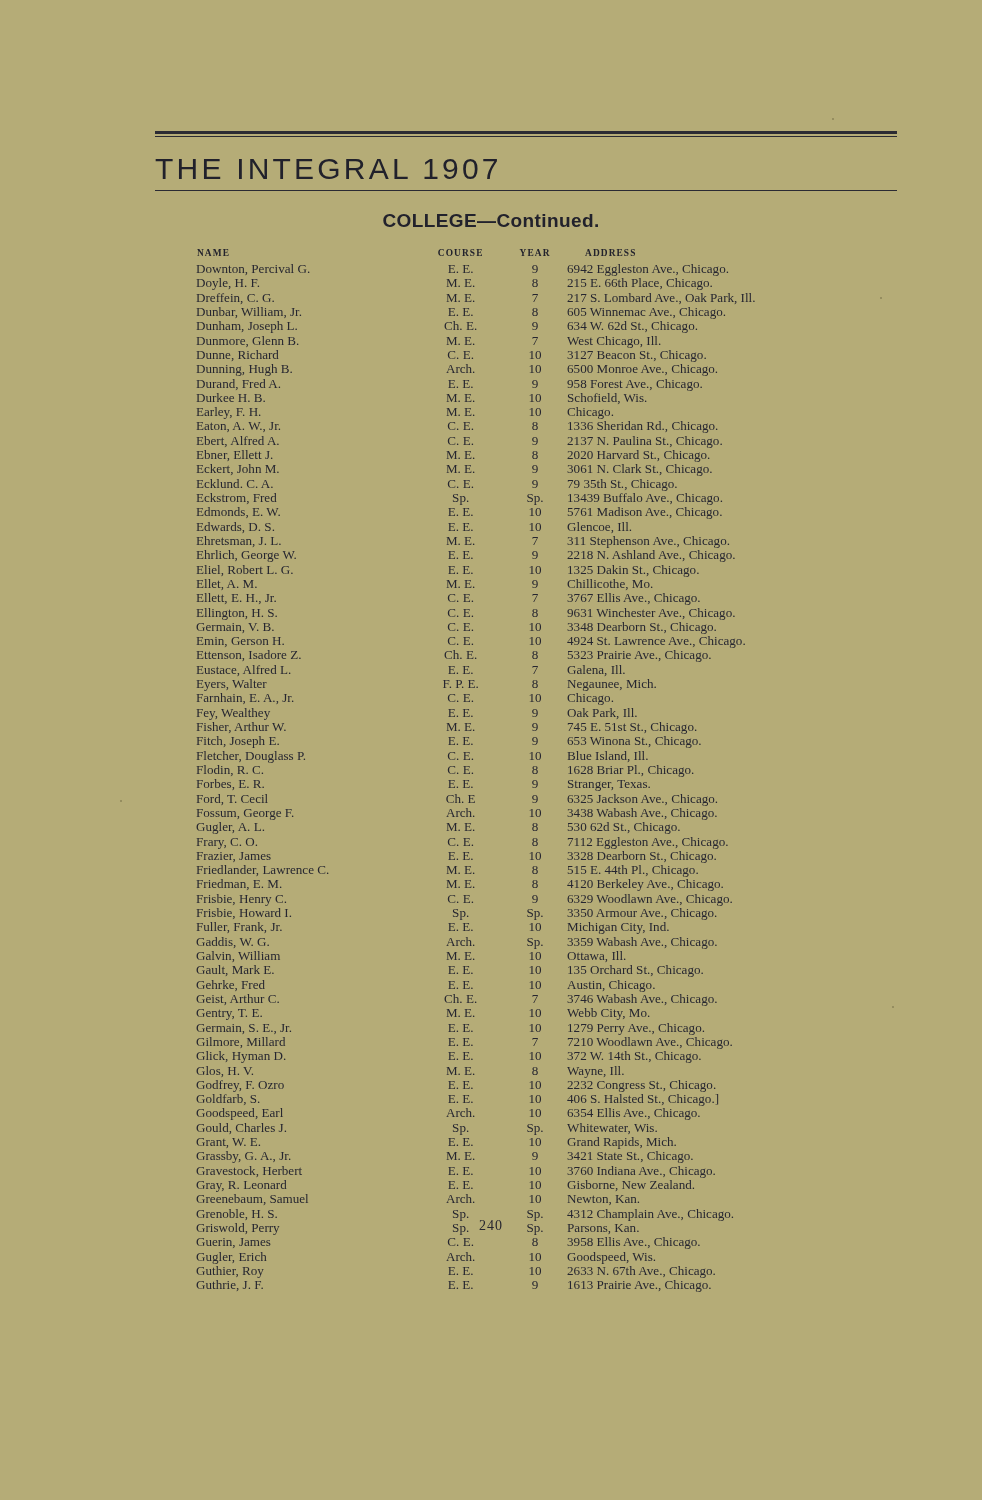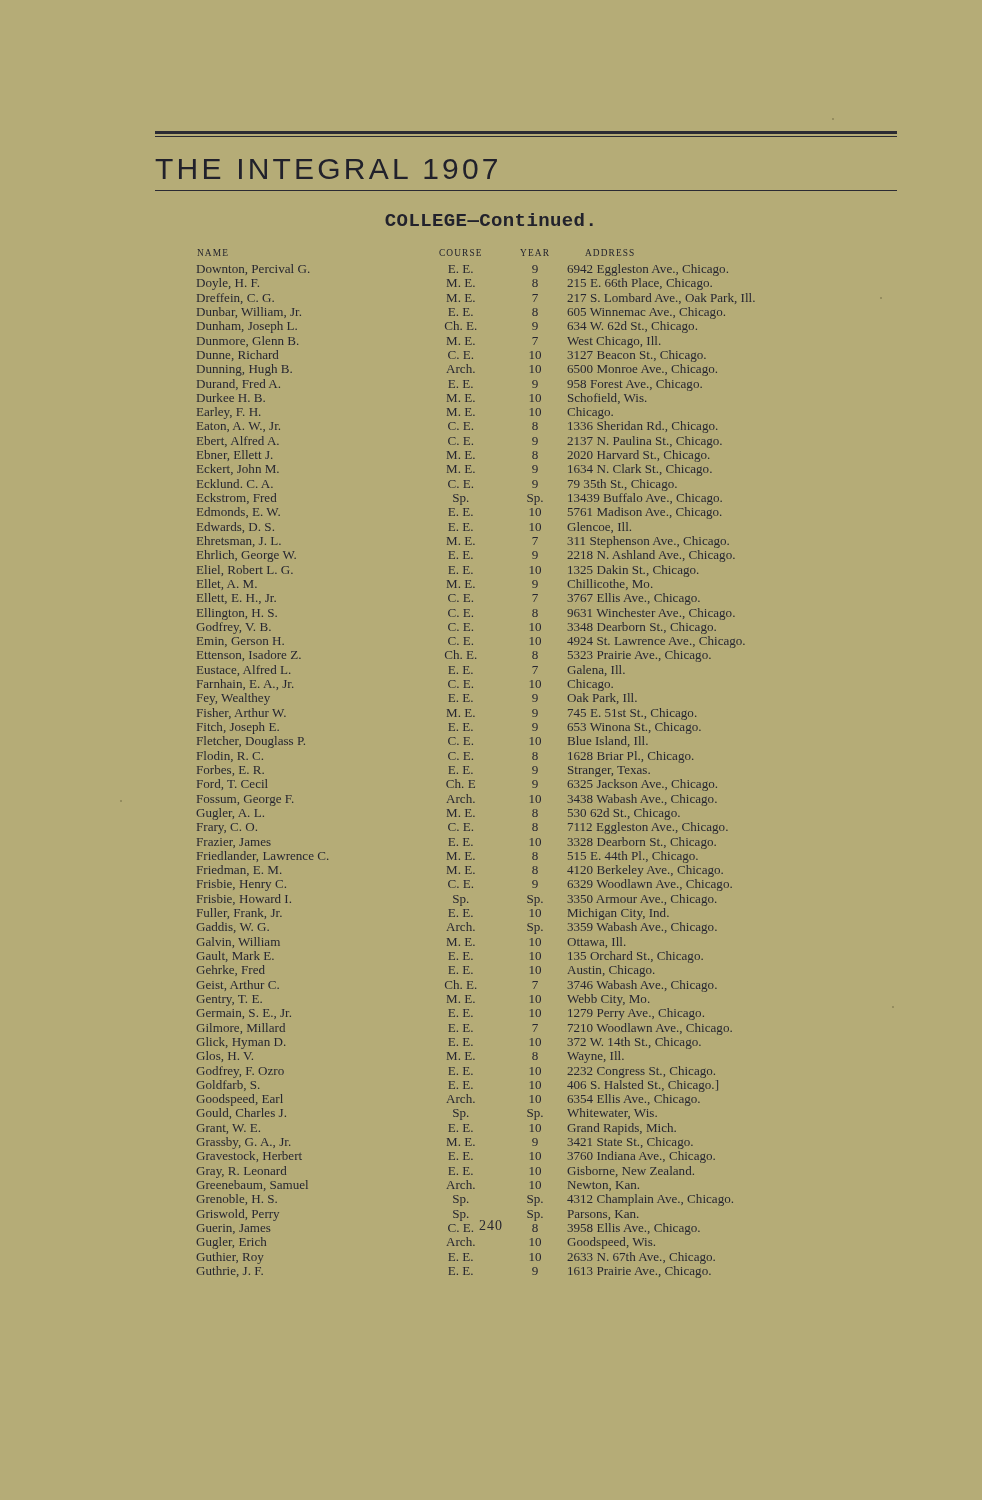--- a/index.html
+++ b/index.html
@@ -52,38 +52,38 @@
     width: 742px;
     height: 1px;
     background: #2b2b33;
   }
   .section-title {
     position: absolute;
     top: 210px;
     left: 0;
     width: 982px;
     text-align: center;
-    font-family: Liberation Mono, monospace;
+    font-family: Liberation Sans, sans-serif;
     font-size: 19px;
     font-weight: bold;
     letter-spacing: 0.4px;
     color: #22222c;
   }
   table.roster {
     position: absolute;
     left: 196px;
     top: 248px;
     width: 590px;
     border-collapse: collapse;
     font-size: 13.1px;
     line-height: 1.0;
   }
   table.roster th {
     font-size: 9.4px;
-    font-weight: normal;
+    font-weight: bold;
     letter-spacing: 1.1px;
     padding-bottom: 3px;
     color: #22222c;
     margin-top: 20px;
   }
   table.roster td {
     padding: 0;
     height: 14.32px;
     white-space: nowrap;
     color: #262630;
@@ -215,21 +215,21 @@
         <tr>
           <td class="col-name">Ebner, Ellett J.</td>
           <td class="col-course">M. E.</td>
           <td class="col-year">8</td>
           <td class="col-address">2020 Harvard St., Chicago.</td>
         </tr>
         <tr>
           <td class="col-name">Eckert, John M.</td>
           <td class="col-course">M. E.</td>
           <td class="col-year">9</td>
-          <td class="col-address">1634 N. Clark St., Chicago.</td>
+          <td class="col-address">3061 N. Clark St., Chicago.</td>
         </tr>
         <tr>
           <td class="col-name">Ecklund. C. A.</td>
           <td class="col-course">C. E.</td>
           <td class="col-year">9</td>
           <td class="col-address">79 35th St., Chicago.</td>
         </tr>
         <tr>
           <td class="col-name">Eckstrom, Fred</td>
           <td class="col-course">Sp.</td>
@@ -278,21 +278,21 @@
           <td class="col-year">7</td>
           <td class="col-address">3767 Ellis Ave., Chicago.</td>
         </tr>
         <tr>
           <td class="col-name">Ellington, H. S.</td>
           <td class="col-course">C. E.</td>
           <td class="col-year">8</td>
           <td class="col-address">9631 Winchester Ave., Chicago.</td>
         </tr>
         <tr>
-          <td class="col-name">Godfrey, V. B.</td>
+          <td class="col-name">Germain, V. B.</td>
           <td class="col-course">C. E.</td>
           <td class="col-year">10</td>
           <td class="col-address">3348 Dearborn St., Chicago.</td>
         </tr>
         <tr>
           <td class="col-name">Emin, Gerson H.</td>
           <td class="col-course">C. E.</td>
           <td class="col-year">10</td>
           <td class="col-address">4924 St. Lawrence Ave., Chicago.</td>
         </tr>
@@ -300,20 +300,26 @@
           <td class="col-name">Ettenson, Isadore Z.</td>
           <td class="col-course">Ch. E.</td>
           <td class="col-year">8</td>
           <td class="col-address">5323 Prairie Ave., Chicago.</td>
         </tr>
         <tr>
           <td class="col-name">Eustace, Alfred L.</td>
           <td class="col-course">E. E.</td>
           <td class="col-year">7</td>
           <td class="col-address">Galena, Ill.</td>
+        </tr>
+        <tr>
+          <td class="col-name">Eyers, Walter</td>
+          <td class="col-course">F. P. E.</td>
+          <td class="col-year">8</td>
+          <td class="col-address">Negaunee, Mich.</td>
         </tr>
         <tr>
           <td class="col-name">Farnhain, E. A., Jr.</td>
           <td class="col-course">C. E.</td>
           <td class="col-year">10</td>
           <td class="col-address">Chicago.</td>
         </tr>
         <tr>
           <td class="col-name">Fey, Wealthey</td>
           <td class="col-course">E. E.</td>

